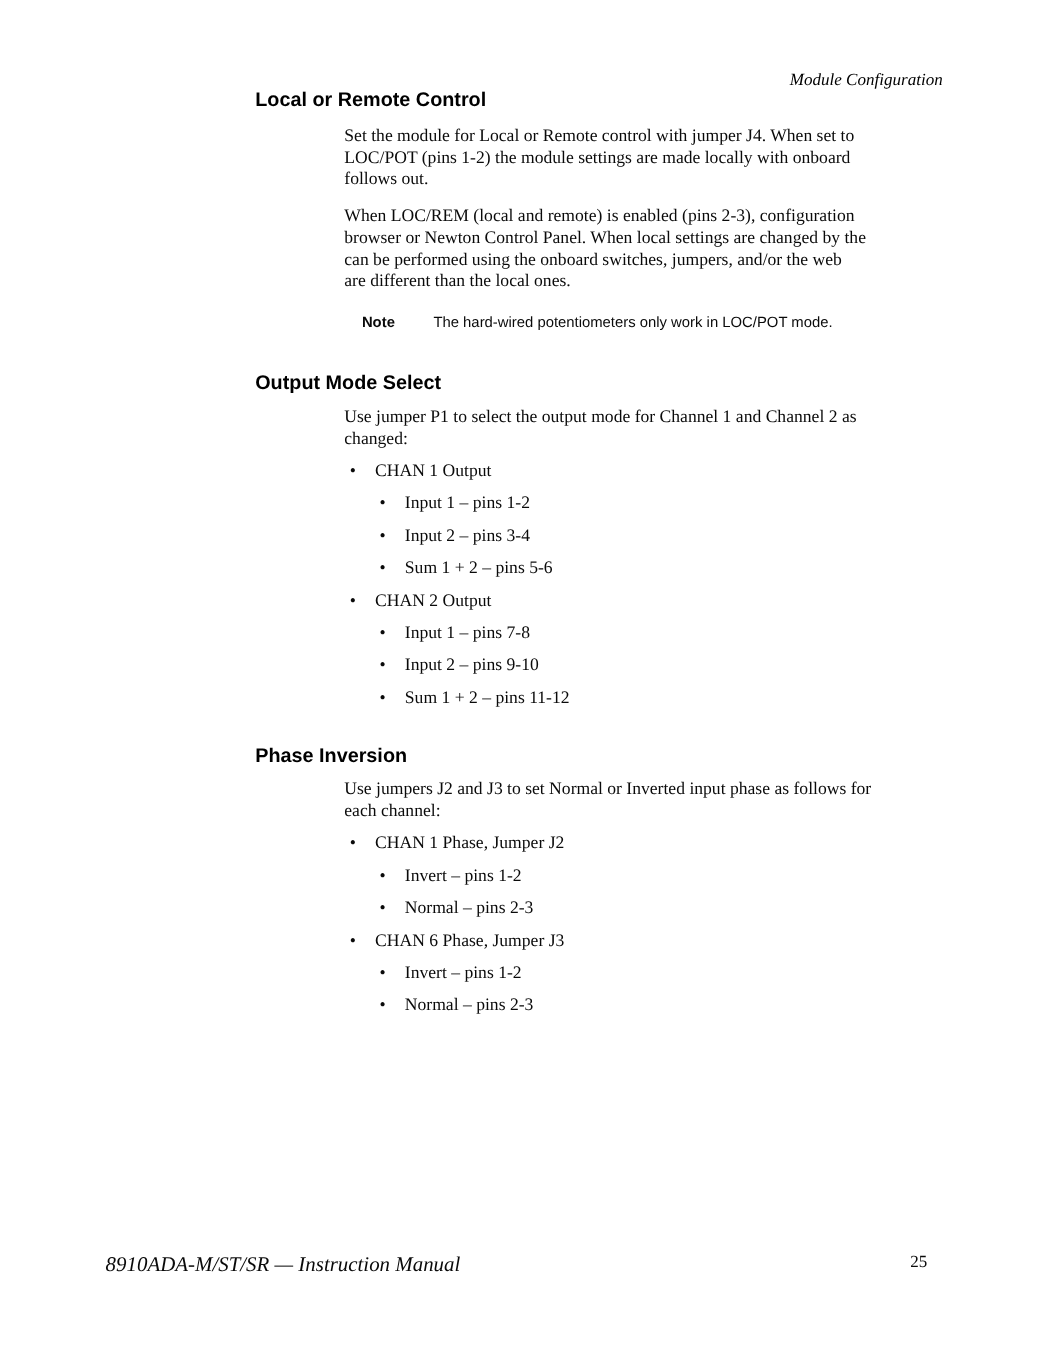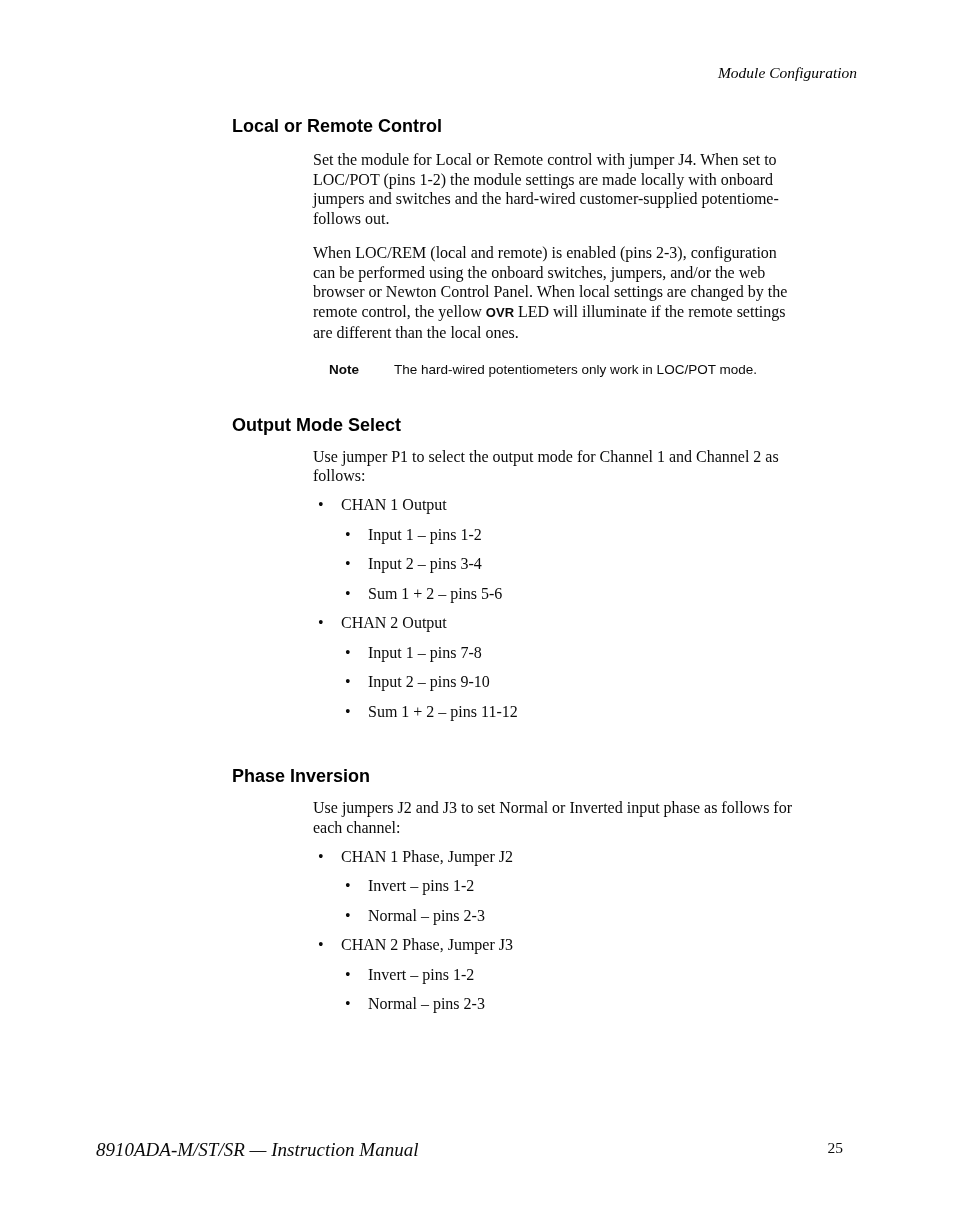--- a/index.html
+++ b/index.html
@@ -21,23 +21,23 @@
     color: #000;
   }
   .sec-heading {
     font-family: "Liberation Sans", sans-serif;
     font-weight: 700;
     font-size: 18px;
     line-height: 20.7px;
     margin: 0 96px 0 232px;
     color: #000;
   }
-  #s1-heading { margin-top: 116px; }
+  #s1-heading { margin-top: 80px; }
   #s2-heading { margin-top: 37px; }
-  #s3-heading { margin-top: 45px; }
+  #s3-heading { margin-top: 32px; }
   .para {
     margin: 13px 96px 0 313px;
     font-size: 16px;
     line-height: 19.8px;
   }
   .para.second { margin-top: 14px; }
   .line { white-space: nowrap; }
   .ovr {
     font-family: "Liberation Sans", sans-serif;
     font-weight: 700;
@@ -84,42 +84,40 @@
 
 <div class="page">
 
   <div class="running-head">Module Configuration</div>
 
   <div class="sec-heading" id="s1-heading">Local or Remote Control</div>
 
   <div class="para">
     <div class="line">Set the module for Local or Remote control with jumper J4. When set to</div>
     <div class="line">LOC/POT (pins 1-2) the module settings are made locally with onboard</div>
-    <div class="line">jumpers and switches and the hard-wired customer-supplied potentiome-</div>
     <div class="line">follows out.</div>
   </div>
 
   <div class="para second">
     <div class="line">When LOC/REM (local and remote) is enabled (pins 2-3), configuration</div>
+    <div class="line">browser or Newton Control Panel. When local settings are changed by the</div>
     <div class="line">can be performed using the onboard switches, jumpers, and/or the web</div>
-    <div class="line">browser or Newton Control Panel. When local settings are changed by the</div>
-    <div class="line"><span>remote control, the yellow </span><span class="ovr">OVR</span><span> LED will illuminate if the remote settings</span></div>
     <div class="line">are different than the local ones.</div>
   </div>
 
   <div class="note-row">
     <div class="note-label">Note</div>
     <div class="note-text">The hard-wired potentiometers only work in LOC/POT mode.</div>
   </div>
 
   <div class="sec-heading" id="s2-heading">Output Mode Select</div>
 
   <div class="para intro">
     <div class="line">Use jumper P1 to select the output mode for Channel 1 and Channel 2 as</div>
-    <div class="line">follows:</div>
+    <div class="line">changed:</div>
   </div>
 
   <div class="list">
     <div class="li l1"><span class="bullet">•</span><span>CHAN 1 Output</span></div>
     <div class="li l2"><span class="bullet">•</span><span>Input 1 – pins 1-2</span></div>
     <div class="li l2"><span class="bullet">•</span><span>Input 2 – pins 3-4</span></div>
     <div class="li l2"><span class="bullet">•</span><span>Sum 1 + 2 – pins 5-6</span></div>
     <div class="li l1"><span class="bullet">•</span><span>CHAN 2 Output</span></div>
     <div class="li l2"><span class="bullet">•</span><span>Input 1 – pins 7-8</span></div>
     <div class="li l2"><span class="bullet">•</span><span>Input 2 – pins 9-10</span></div>
@@ -130,21 +128,21 @@
 
   <div class="para intro">
     <div class="line">Use jumpers J2 and J3 to set Normal or Inverted input phase as follows for</div>
     <div class="line">each channel:</div>
   </div>
 
   <div class="list">
     <div class="li l1"><span class="bullet">•</span><span>CHAN 1 Phase, Jumper J2</span></div>
     <div class="li l2"><span class="bullet">•</span><span>Invert – pins 1-2</span></div>
     <div class="li l2"><span class="bullet">•</span><span>Normal – pins 2-3</span></div>
-    <div class="li l1"><span class="bullet">•</span><span>CHAN 2 Phase, Jumper J3</span></div>
+    <div class="li l1"><span class="bullet">•</span><span>CHAN 6 Phase, Jumper J3</span></div>
     <div class="li l2"><span class="bullet">•</span><span>Invert – pins 1-2</span></div>
     <div class="li l2"><span class="bullet">•</span><span>Normal – pins 2-3</span></div>
   </div>
 
   <div class="footer-left">8910ADA-M/ST/SR — Instruction Manual</div>
   <div class="footer-page">25</div>
 
 </div>
 
 </body></html>

